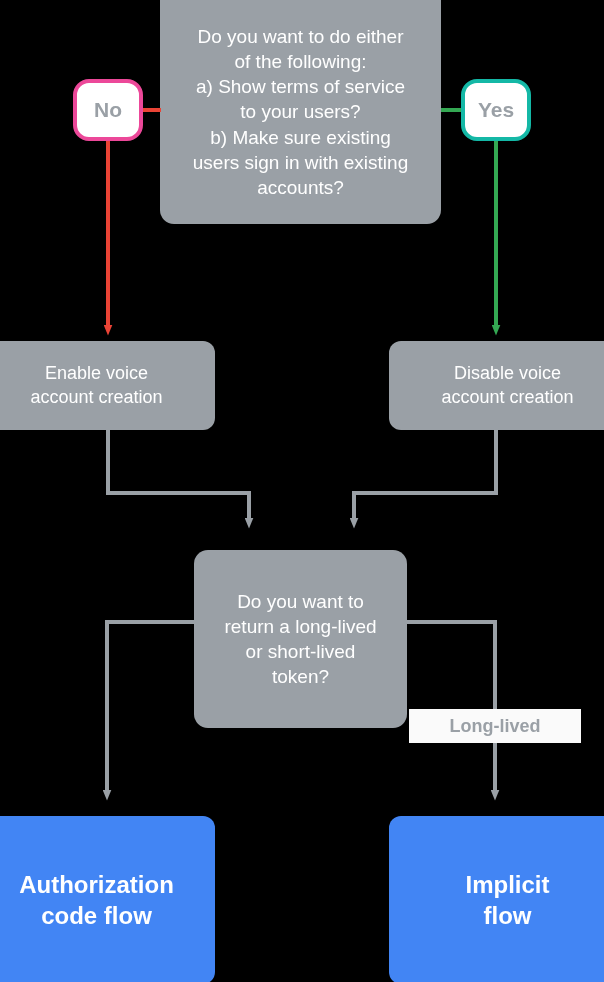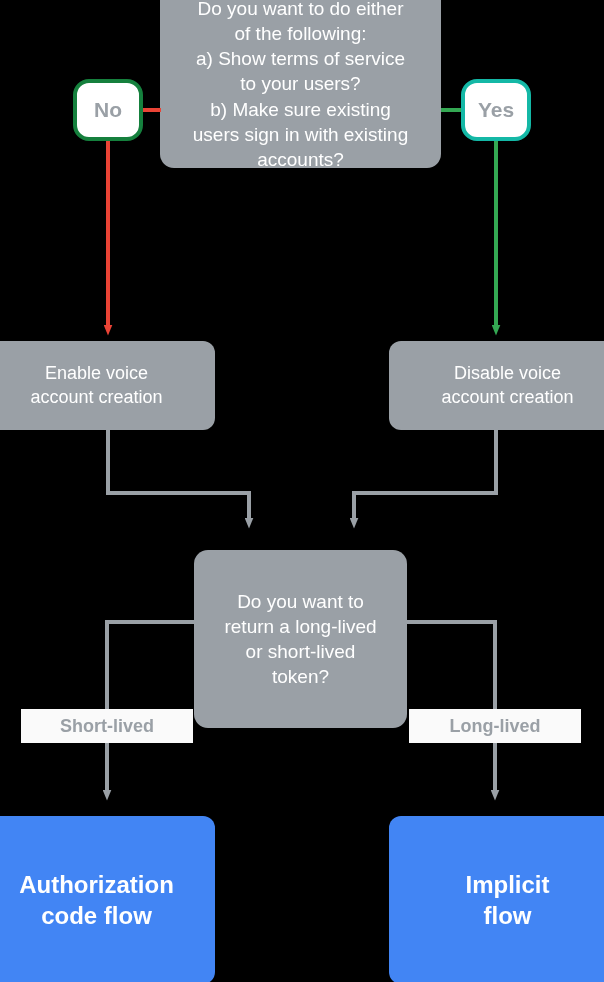--- a/index.html
+++ b/index.html
@@ -35,21 +35,21 @@
     color: #ffffff;
     font-size: 19px;
     padding: 8px 14px;
     white-space: pre-line;
   }
 
   .decision-top {
     left: 160px;
     top: 0px;
     width: 281px;
-    height: 168px;
+    height: 224px;
     border-radius: 0 0 14px 14px;
   }
 
   .decision-token {
     left: 194px;
     top: 550px;
     width: 213px;
     height: 178px;
     border-radius: 14px;
   }
@@ -82,21 +82,21 @@
     align-items: center;
     justify-content: center;
     font-size: 21px;
     font-weight: bold;
     color: #9aa0a6;
     z-index: 4;
   }
   .pill-no {
     left: 73px;
     top: 79px;
-    border: 4px solid #15803d;
+    border: 4px solid #ec4899;
   }
   .pill-yes {
     left: 461px;
     top: 79px;
     border: 4px solid #14b8a6;
   }
 
   
   .terminal {
     position: absolute;
@@ -200,21 +200,20 @@
   <div class="node gray-box action-box action-left">Enable voice
 account creation</div>
   <div class="node gray-box action-box action-right">Disable voice
 account creation</div>
 
   <div class="node gray-box decision-token">Do you want to
 return a long-lived
 or short-lived
 token?</div>
 
-  <div class="edge-label label-short">Short-lived</div>
   <div class="edge-label label-long">Long-lived</div>
 
   <div class="terminal terminal-left">Authorization
 code flow</div>
   <div class="terminal terminal-right">Implicit
 flow</div>
 
 </div>
 
 </body></html>

